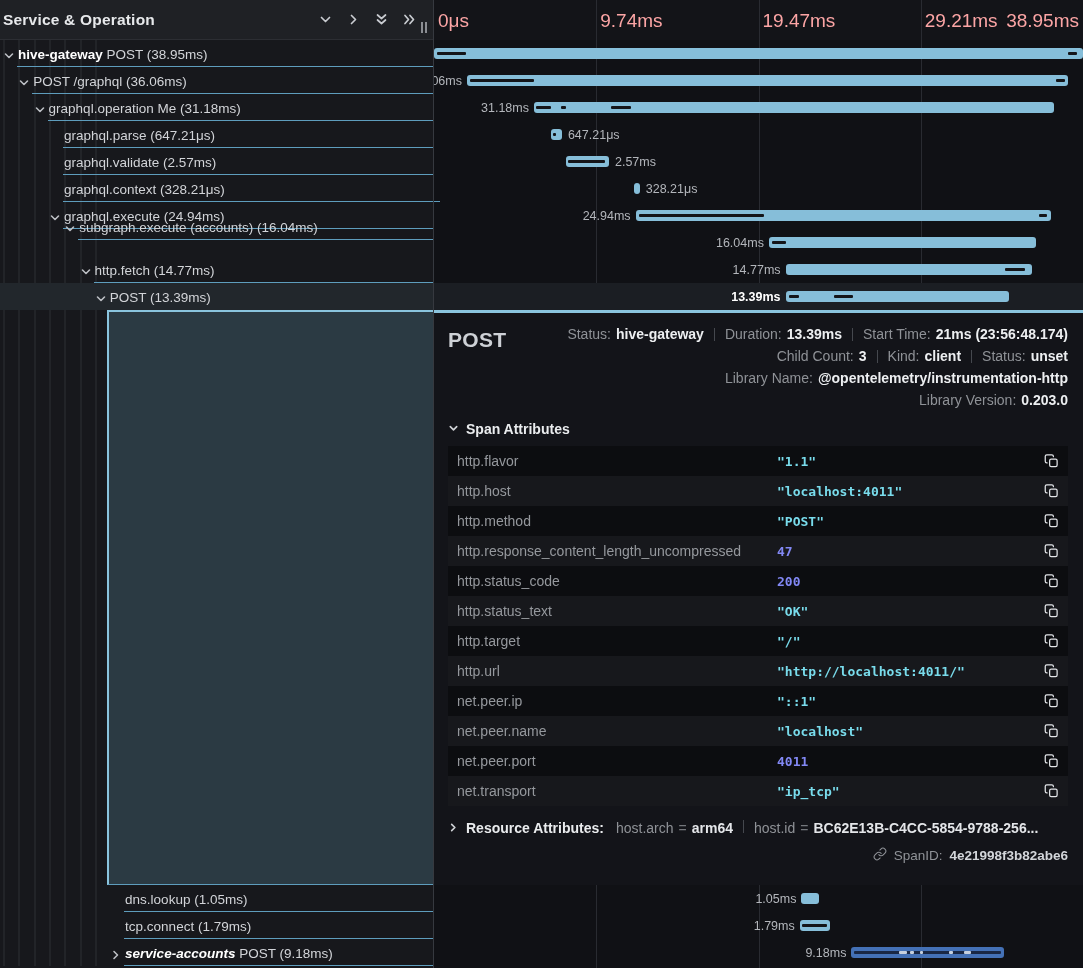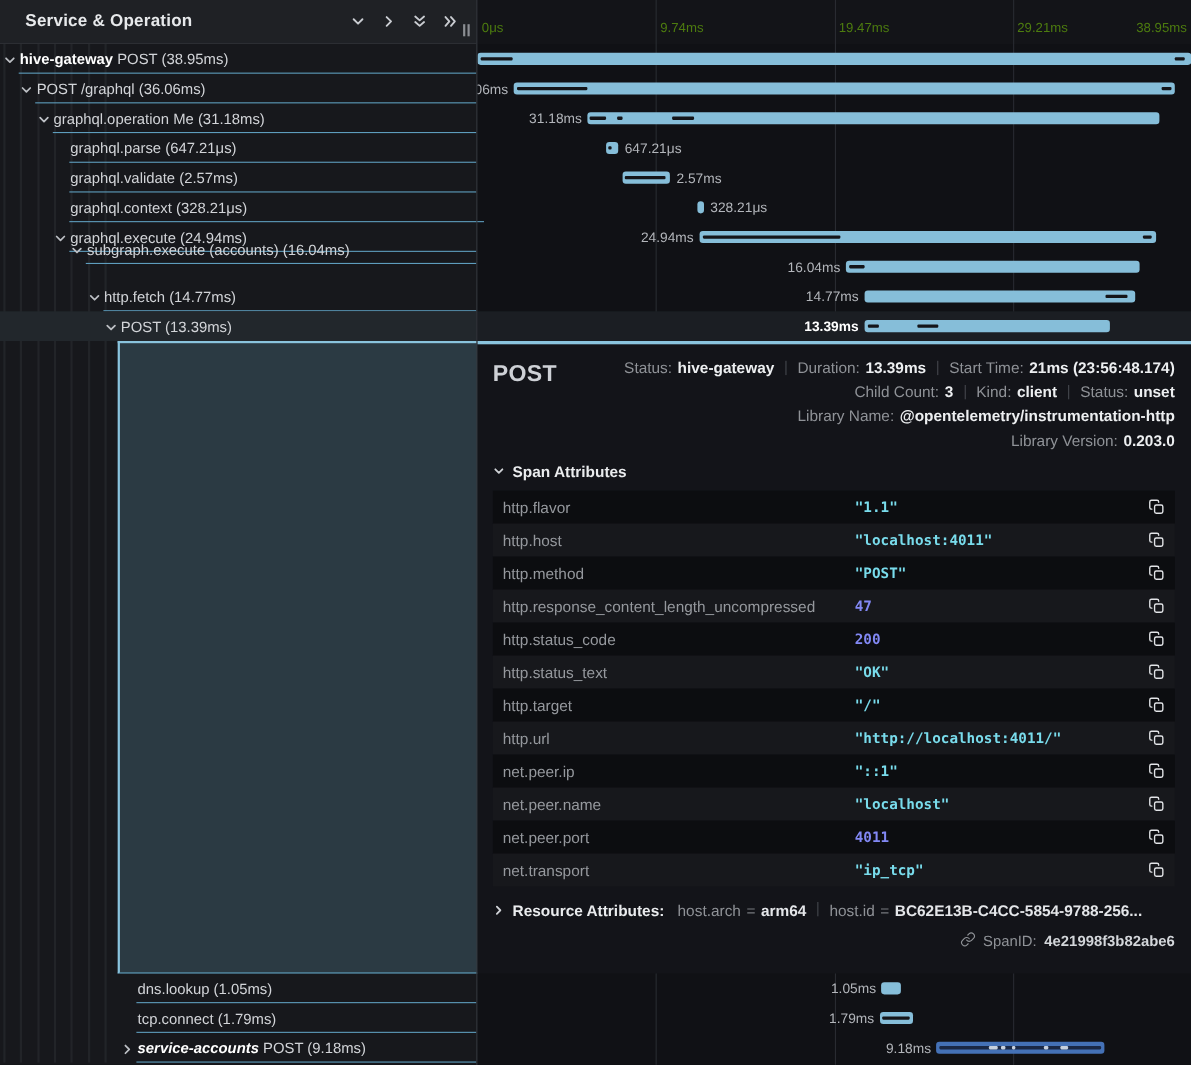--- a/index.html
+++ b/index.html
@@ -5,29 +5,29 @@
   html,body{margin:0;padding:0}
   body{width:1083px;height:968px;background:#101115;overflow:hidden;position:relative;
        font-family:"Liberation Sans","DejaVu Sans",sans-serif;color:#d4d6d9}
   #app{position:absolute;left:0;top:0;width:1083px;height:968px}
 
   .name-bg{position:absolute;left:0;top:40px;width:433px;height:928px;background:#17181c}
   .guide{position:absolute;top:40px;height:926px;width:2px;background:#222428}
 
   .left-header{position:absolute;left:0;top:0;width:433px;height:40px;background:#1f2125;
        border-bottom:1px solid #2c2e33;display:flex;align-items:center;z-index:6;box-sizing:border-box}
-  .lh-title{font-size:15.5px;font-weight:700;color:#e7e9eb;margin-left:23px;letter-spacing:.2px}
+  .lh-title{font-size:15.5px;font-weight:700;color:#e7e9eb;margin-left:3px;letter-spacing:.2px}
   .hicons{margin-left:auto;display:flex;gap:13px;margin-right:16px;align-items:center}
   .hicon{width:15px;height:15px;display:inline-flex;cursor:pointer}
   .hicon svg{width:15px;height:15px;stroke:#c9ccd1;stroke-width:1.7;fill:none;stroke-linecap:round;stroke-linejoin:round}
   .drag-handle{position:absolute;left:421px;top:22px;display:flex;gap:2px;z-index:7;cursor:col-resize}
   .drag-handle i{display:block;width:2px;height:11px;background:#8b8e93}
 
   .tl-header{position:absolute;left:434px;top:0;width:649px;height:40px;background:#131418;z-index:1}
-  .tick{position:absolute;bottom:8px;font-size:12px;color:#4d7c0f;white-space:nowrap}
+  .tick{position:absolute;bottom:8px;font-size:19px;color:#fca5a5;white-space:nowrap}
   .gridline{position:absolute;top:0;height:968px;width:1px;background:#292b31;z-index:1}
 
   .tree-row{position:absolute;left:0;width:433px;height:27px;z-index:2;cursor:pointer}
   .tree-row.selected{background:#22272c}
   .tree-row .lbl{position:absolute;top:50%;transform:translateY(-50%);font-size:13.5px;
        white-space:nowrap;color:#d2d4d8}
   .tree-row .lbl b{color:#ffffff;font-weight:700}
   .underline{position:absolute;bottom:0;right:0;height:1px;background:#5e9dbd}
   .chev{position:absolute;top:50%;transform:translateY(-50%);width:12px;height:12px;cursor:pointer}
   .chev svg{width:12px;height:12px;stroke:#bcbfc4;stroke-width:1.6;fill:none;stroke-linecap:round;stroke-linejoin:round}

